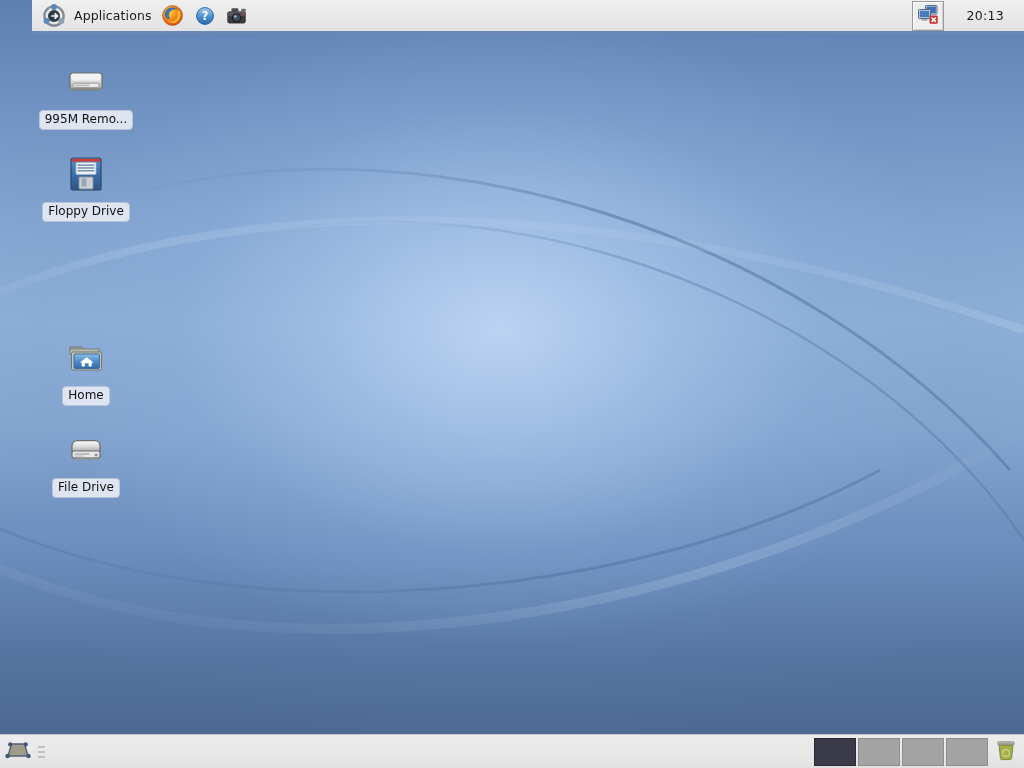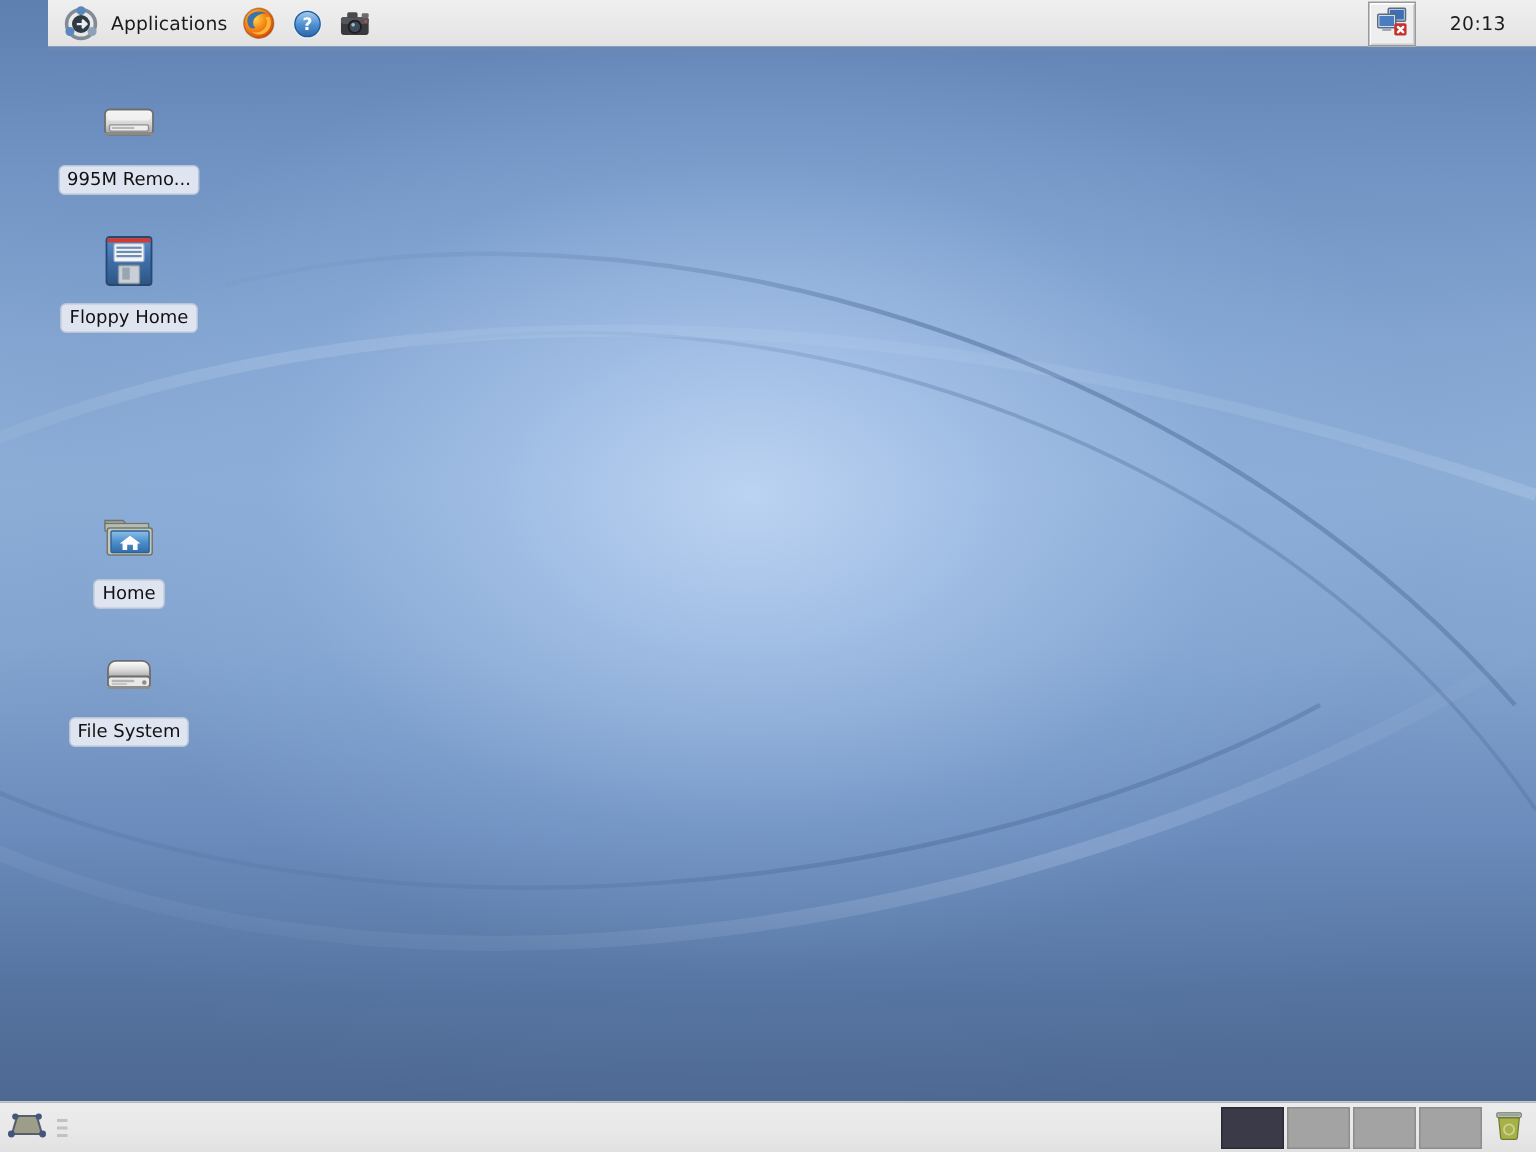--- a/index.html
+++ b/index.html
@@ -398,21 +398,21 @@
           <rect x="5" y="4" width="30" height="32" rx="2" fill="url(#flpBody)" stroke="#27486f" stroke-width="1.2"></rect>
           <rect x="5.8" y="4.8" width="28.4" height="2.8" fill="#cf3b35"></rect>
           <rect x="10" y="8.4" width="20" height="12" rx="1" fill="#f2f5f8" stroke="#9fb2c6" stroke-width="0.8"></rect>
           <rect x="11.6" y="10.4" width="16.8" height="1.5" fill="#6f8db0"></rect>
           <rect x="11.6" y="13.2" width="16.8" height="1.5" fill="#6f8db0"></rect>
           <rect x="11.6" y="16" width="16.8" height="1.5" fill="#6f8db0"></rect>
           <rect x="13" y="23" width="14" height="12" rx="1" fill="#c9cfd6" stroke="#8a95a2" stroke-width="0.9"></rect>
           <rect x="15.5" y="24.4" width="5" height="8" fill="#9aa5b2"></rect>
         </svg>
       </span>
-      <span class="caption">Floppy Home</span>
+      <span class="caption">Floppy Drive</span>
     </div>
 
 
     <div class="desk-icon" style="left:2px; top:300px;justify-content:center;">
       <span class="glyph">
         <svg width="42" height="40" viewBox="0 0 42 40">
           <defs>
             <linearGradient id="homeBlue" x1="0" y1="0" x2="0" y2="1">
               <stop offset="0%" stop-color="#8fc0ea"></stop>
               <stop offset="50%" stop-color="#4d8fcc"></stop>
@@ -440,21 +440,21 @@
             </linearGradient>
           </defs>
           <path d="M 8,16 C 8,12.8 10.4,10.6 13.4,10.6 H 30.6 C 33.6,10.6 36,12.8 36,16 V 22 H 8 Z" fill="url(#hdTop)" stroke="#6d6d6d" stroke-width="1.2"></path>
           <rect x="8" y="21" width="28" height="7" rx="2" fill="#e9e9e9" stroke="#6d6d6d" stroke-width="1.2"></rect>
           <rect x="10.5" y="23.2" width="15" height="1.6" fill="#b4b4b4"></rect>
           <rect x="10.5" y="25.4" width="10" height="1.3" fill="#c4c4c4"></rect>
           <circle cx="32.2" cy="25" r="1.5" fill="#8e8e8e"></circle>
           <rect x="8" y="27.4" width="28" height="2" rx="0.9" fill="#8d8d8d"></rect>
         </svg>
       </span>
-      <span class="caption">File System</span>
+      <span class="caption">File Drive</span>
     </div>
   </div>
 
   <div id="bottom-panel">
     <div id="bottom-left">
       <div class="show-desktop">
         <span>
           <svg width="26" height="22" viewBox="0 0 26 22">
             <path d="M 6.5,5 H 19.5 L 23,17 H 3 Z" fill="#9d9d8a" stroke="#555f6e" stroke-width="1.4" stroke-linejoin="round"></path>
             <circle cx="5.2" cy="5.4" r="2.1" fill="#43577c"></circle>

